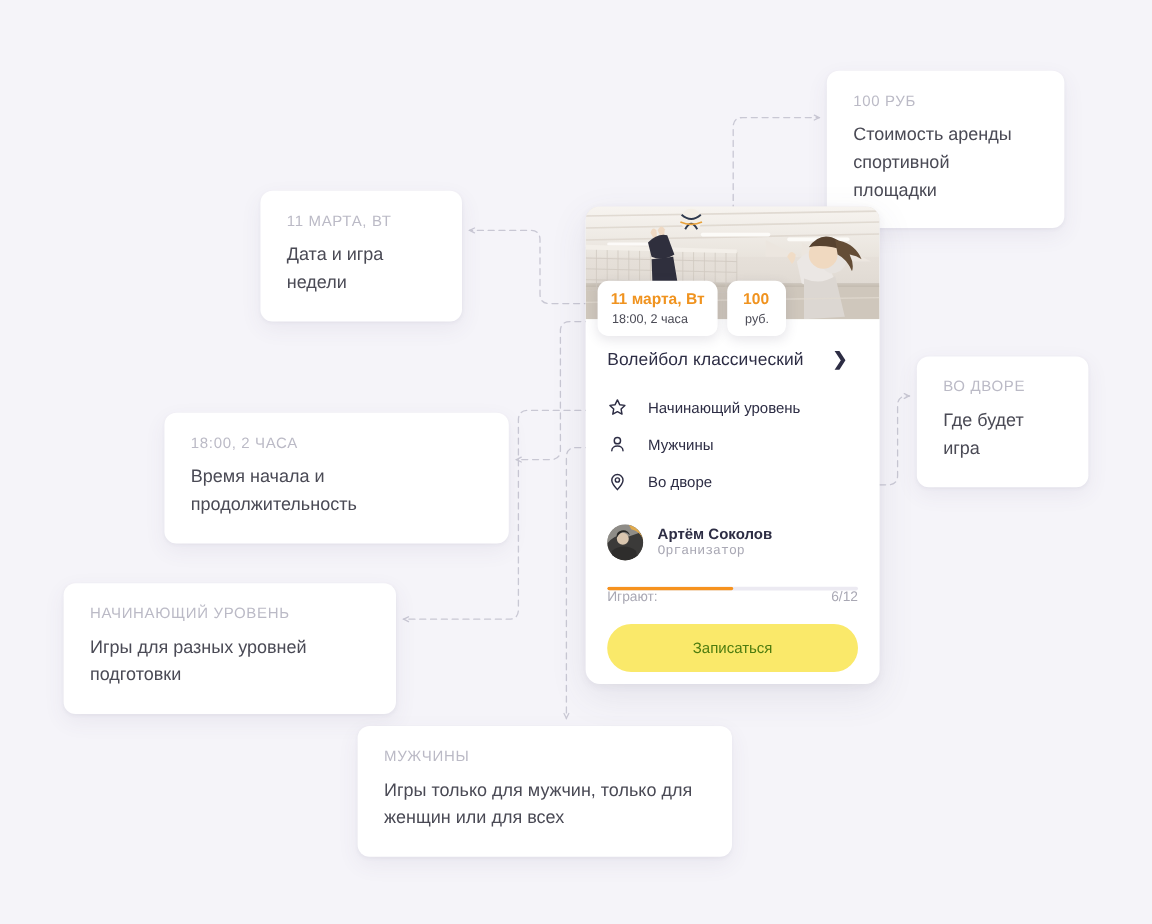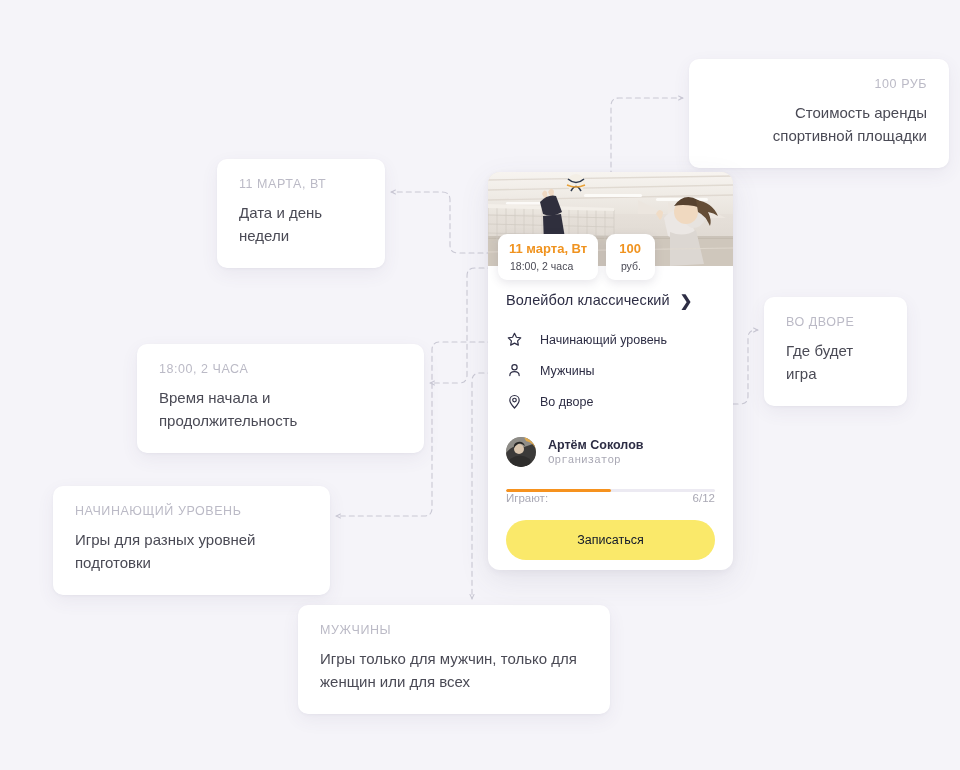--- a/index.html
+++ b/index.html
@@ -32,21 +32,21 @@
     text-transform: uppercase;
     margin-bottom: 11px;
     white-space: nowrap;
   }
   .anno-desc {
     font-size: 15px;
     line-height: 1.52;
     color: #4a4a55;
   }
 
-  #anno-price   { left: 689px; top: 59px;  width: 260px; text-align: right; }
+  #anno-price   { left: 689px; top: 59px;  width: 198px; }
   #anno-date    { left: 217px; top: 159px; width: 168px; }
   #anno-place   { left: 764px; top: 297px; width: 143px; }
   #anno-time    { left: 137px; top: 344px; width: 287px; }
   #anno-level   { left: 53px;  top: 486px; width: 277px; }
   #anno-gender  { left: 298px; top: 605px; width: 312px; }
 
   
   #event-card {
     position: absolute;
     left: 488px; top: 172px;
@@ -93,22 +93,22 @@
     margin-top: 3px;
     white-space: nowrap;
   }
   #badge-date .badge-sub { padding-left: 1px; }
   #badge-price { padding: 7px 14px 8px 13px; text-align: right; }
   #badge-price .badge-sub { color: #4a4a55; }
 
   
   .title-row {
     display: flex;
-    align-items: center;
-    gap: 10px;
+    align-items: flex-start;
+    gap: 24px;
     padding: 26px 18px 0 18px;
   }
   .title-text {
     font-size: 14.5px;
     color: #2d2d44;
     letter-spacing: 0.1px;
   }
   .chev {
     color: #2d2d44;
     font-size: 15px;
@@ -174,21 +174,21 @@
     color: #a9a8b4;
   }
 
   
   .cta-wrap { padding: 16px 18px 0 18px; }
   .cta {
     display: block;
     width: 100%;
     border: none;
     background: #fae96a;
-    color: #0f172a;
+    color: #4d7c0f;
     font-size: 12.5px;
     font-family: inherit;
     border-radius: 22px;
     padding: 13px 0;
     cursor: pointer;
   }
 </style>
 </head>
 <body>
 
@@ -222,21 +222,21 @@
     </g>
   </svg>
 
   <div class="anno" id="anno-price">
     <div class="anno-key">100 РУБ</div>
     <div class="anno-desc">Стоимость аренды спортивной площадки</div>
   </div>
 
   <div class="anno" id="anno-date">
     <div class="anno-key">11 МАРТА, ВТ</div>
-    <div class="anno-desc">Дата и день недели</div>
+    <div class="anno-desc">Дата и игра недели</div>
   </div>
 
   <div class="anno" id="anno-place">
     <div class="anno-key">ВО ДВОРЕ</div>
     <div class="anno-desc">Где будет игра</div>
   </div>
 
   <div class="anno" id="anno-time">
     <div class="anno-key">18:00, 2 ЧАСА</div>
     <div class="anno-desc">Время начала и продолжительность</div>

